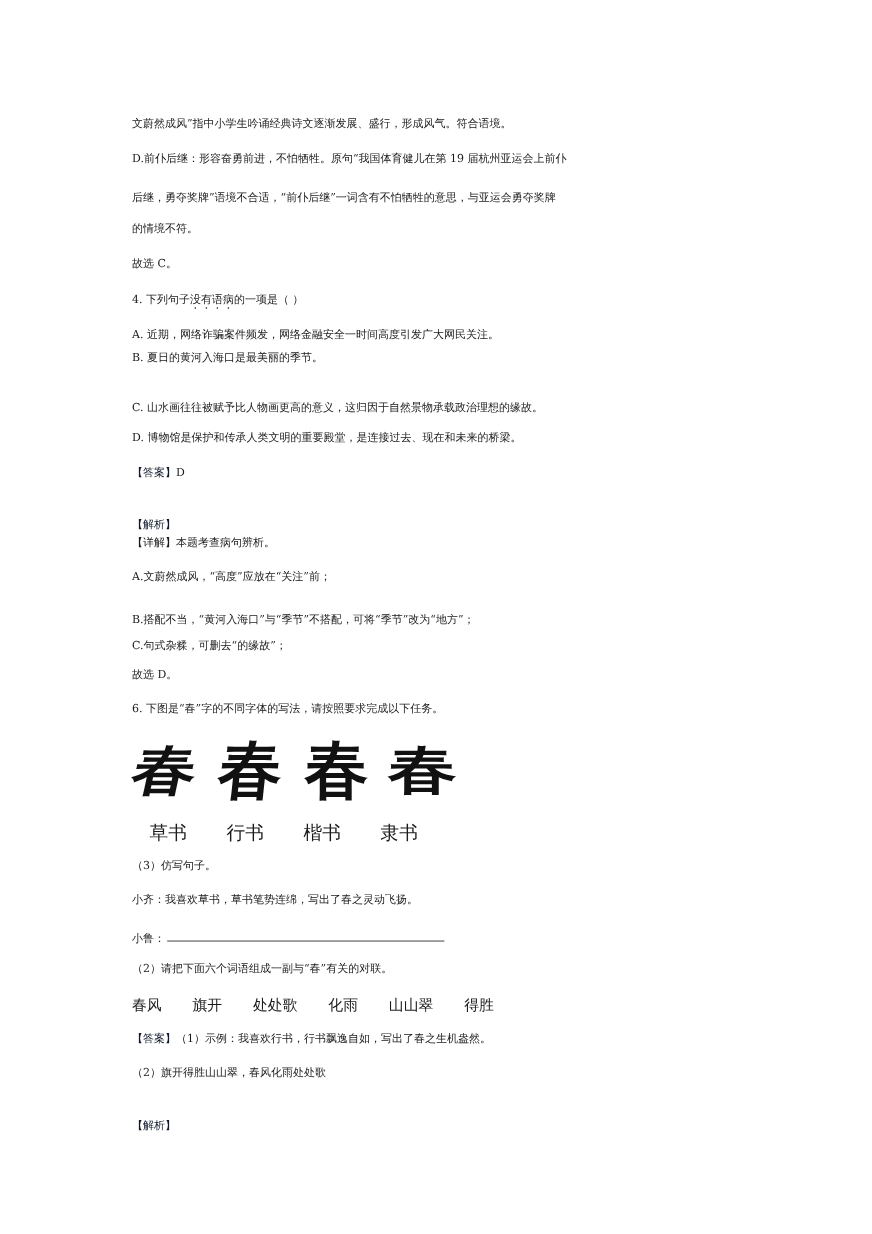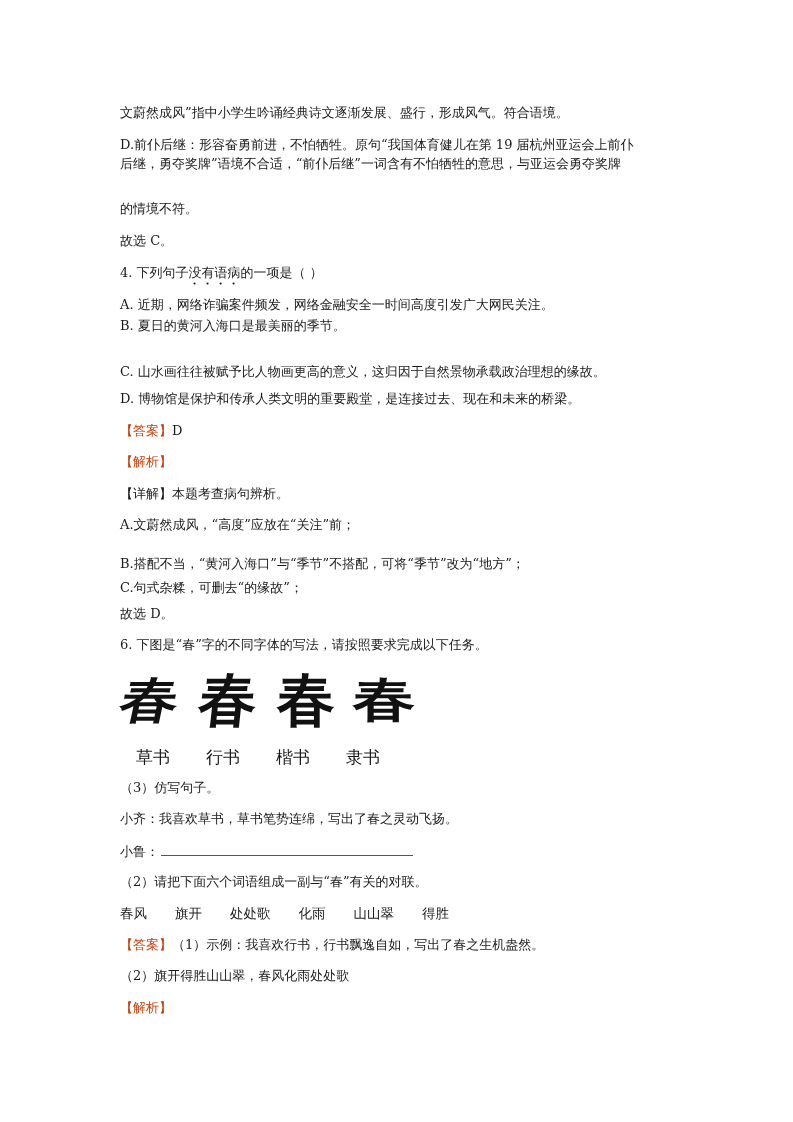--- a/index.html
+++ b/index.html
@@ -1,39 +1,39 @@
 <!DOCTYPE html>
 <html><head>
 <meta charset="utf-8">
 <style>
   html, body { margin: 0; padding: 0; background: #ffffff; }
   body { width: 793px; height: 1122px; position: relative; overflow: hidden;
          font-family: "DejaVu Serif", "Liberation Serif", serif; color: #1a1a1a; }
-  .line { position: absolute; left: 120px; font-size: 13px; line-height: 20px; white-space: nowrap; }
-  .blue { color: #c2410c; }
+  .line { position: absolute; left: 120px; font-size: 10px; line-height: 20px; white-space: nowrap; }
+  .blue { color: #0f172a; margin-top: 16px; }
   .dotted { text-emphasis: dot; -webkit-text-emphasis: dot; text-emphasis-position: under; -webkit-text-emphasis-position: under; }
   .blank { display: inline-block; width: 252px; border-bottom: 1px solid #555; height: 14px; vertical-align: baseline; margin-left: 2px; }
   .calli-row { position: absolute; left: 118px; top: 668px; display: flex; gap: 14px; }
   .calli { font-size: 58px; line-height: 64px; font-weight: bold; color: #111; width: 64px; text-align: center;
            font-family: "DejaVu Serif", "Liberation Serif", serif; }
   .calli.c0 { transform: skewX(-12deg) scaleY(0.85); font-weight: 900; }
   .calli.c1 { transform: skewX(-6deg); }
   .calli.c3 { transform: scaleY(0.82) scaleX(1.08); }
   .calli-labels { position: absolute; top: 746px; left: 136px; display: flex; font-size: 17px; }
   .calli-labels span { width: 70px; }
   .words { position: absolute; left: 120px; top: 905px; display: flex; font-size: 13.5px; }
   .words span { margin-right: 28px; text-align: center; }
 </style>
 </head>
 <body>
 
 <div>
   <div class="line" style="top:103px">文蔚然成风”指中小学生吟诵经典诗文逐渐发展、盛行，形成风气。符合语境。</div>
   <div class="line" style="top:135px">D.前仆后继：形容奋勇前进，不怕牺牲。原句“我国体育健儿在第 19 届杭州亚运会上前仆</div>
-  <div class="line" style="top:154px">后继，勇夺奖牌”语境不合适，“前仆后继”一词含有不怕牺牲的意思，与亚运会勇夺奖牌</div>
+  <div class="line" style="top:171px">后继，勇夺奖牌”语境不合适，“前仆后继”一词含有不怕牺牲的意思，与亚运会勇夺奖牌</div>
   <div class="line" style="top:199px">的情境不符。</div>
   <div class="line" style="top:231px">故选 C。</div>
 
   <div class="line" style="top:263px">
     <span>4.  下列句子</span><span class="dotted">没有语病</span><span>的一项是（     ）</span>
   </div>
   <div class="line" style="top:295px">A.  近期，网络诈骗案件频发，网络金融安全一时间高度引发广大网民关注。</div>
   <div class="line" style="top:316px">B.  夏日的黄河入海口是最美丽的季节。</div>
   <div class="line" style="top:362px">C.  山水画往往被赋予比人物画更高的意义，这归因于自然景物承载政治理想的缘故。</div>
   <div class="line" style="top:389px">D.  博物馆是保护和传承人类文明的重要殿堂，是连接过去、现在和未来的桥梁。</div>

